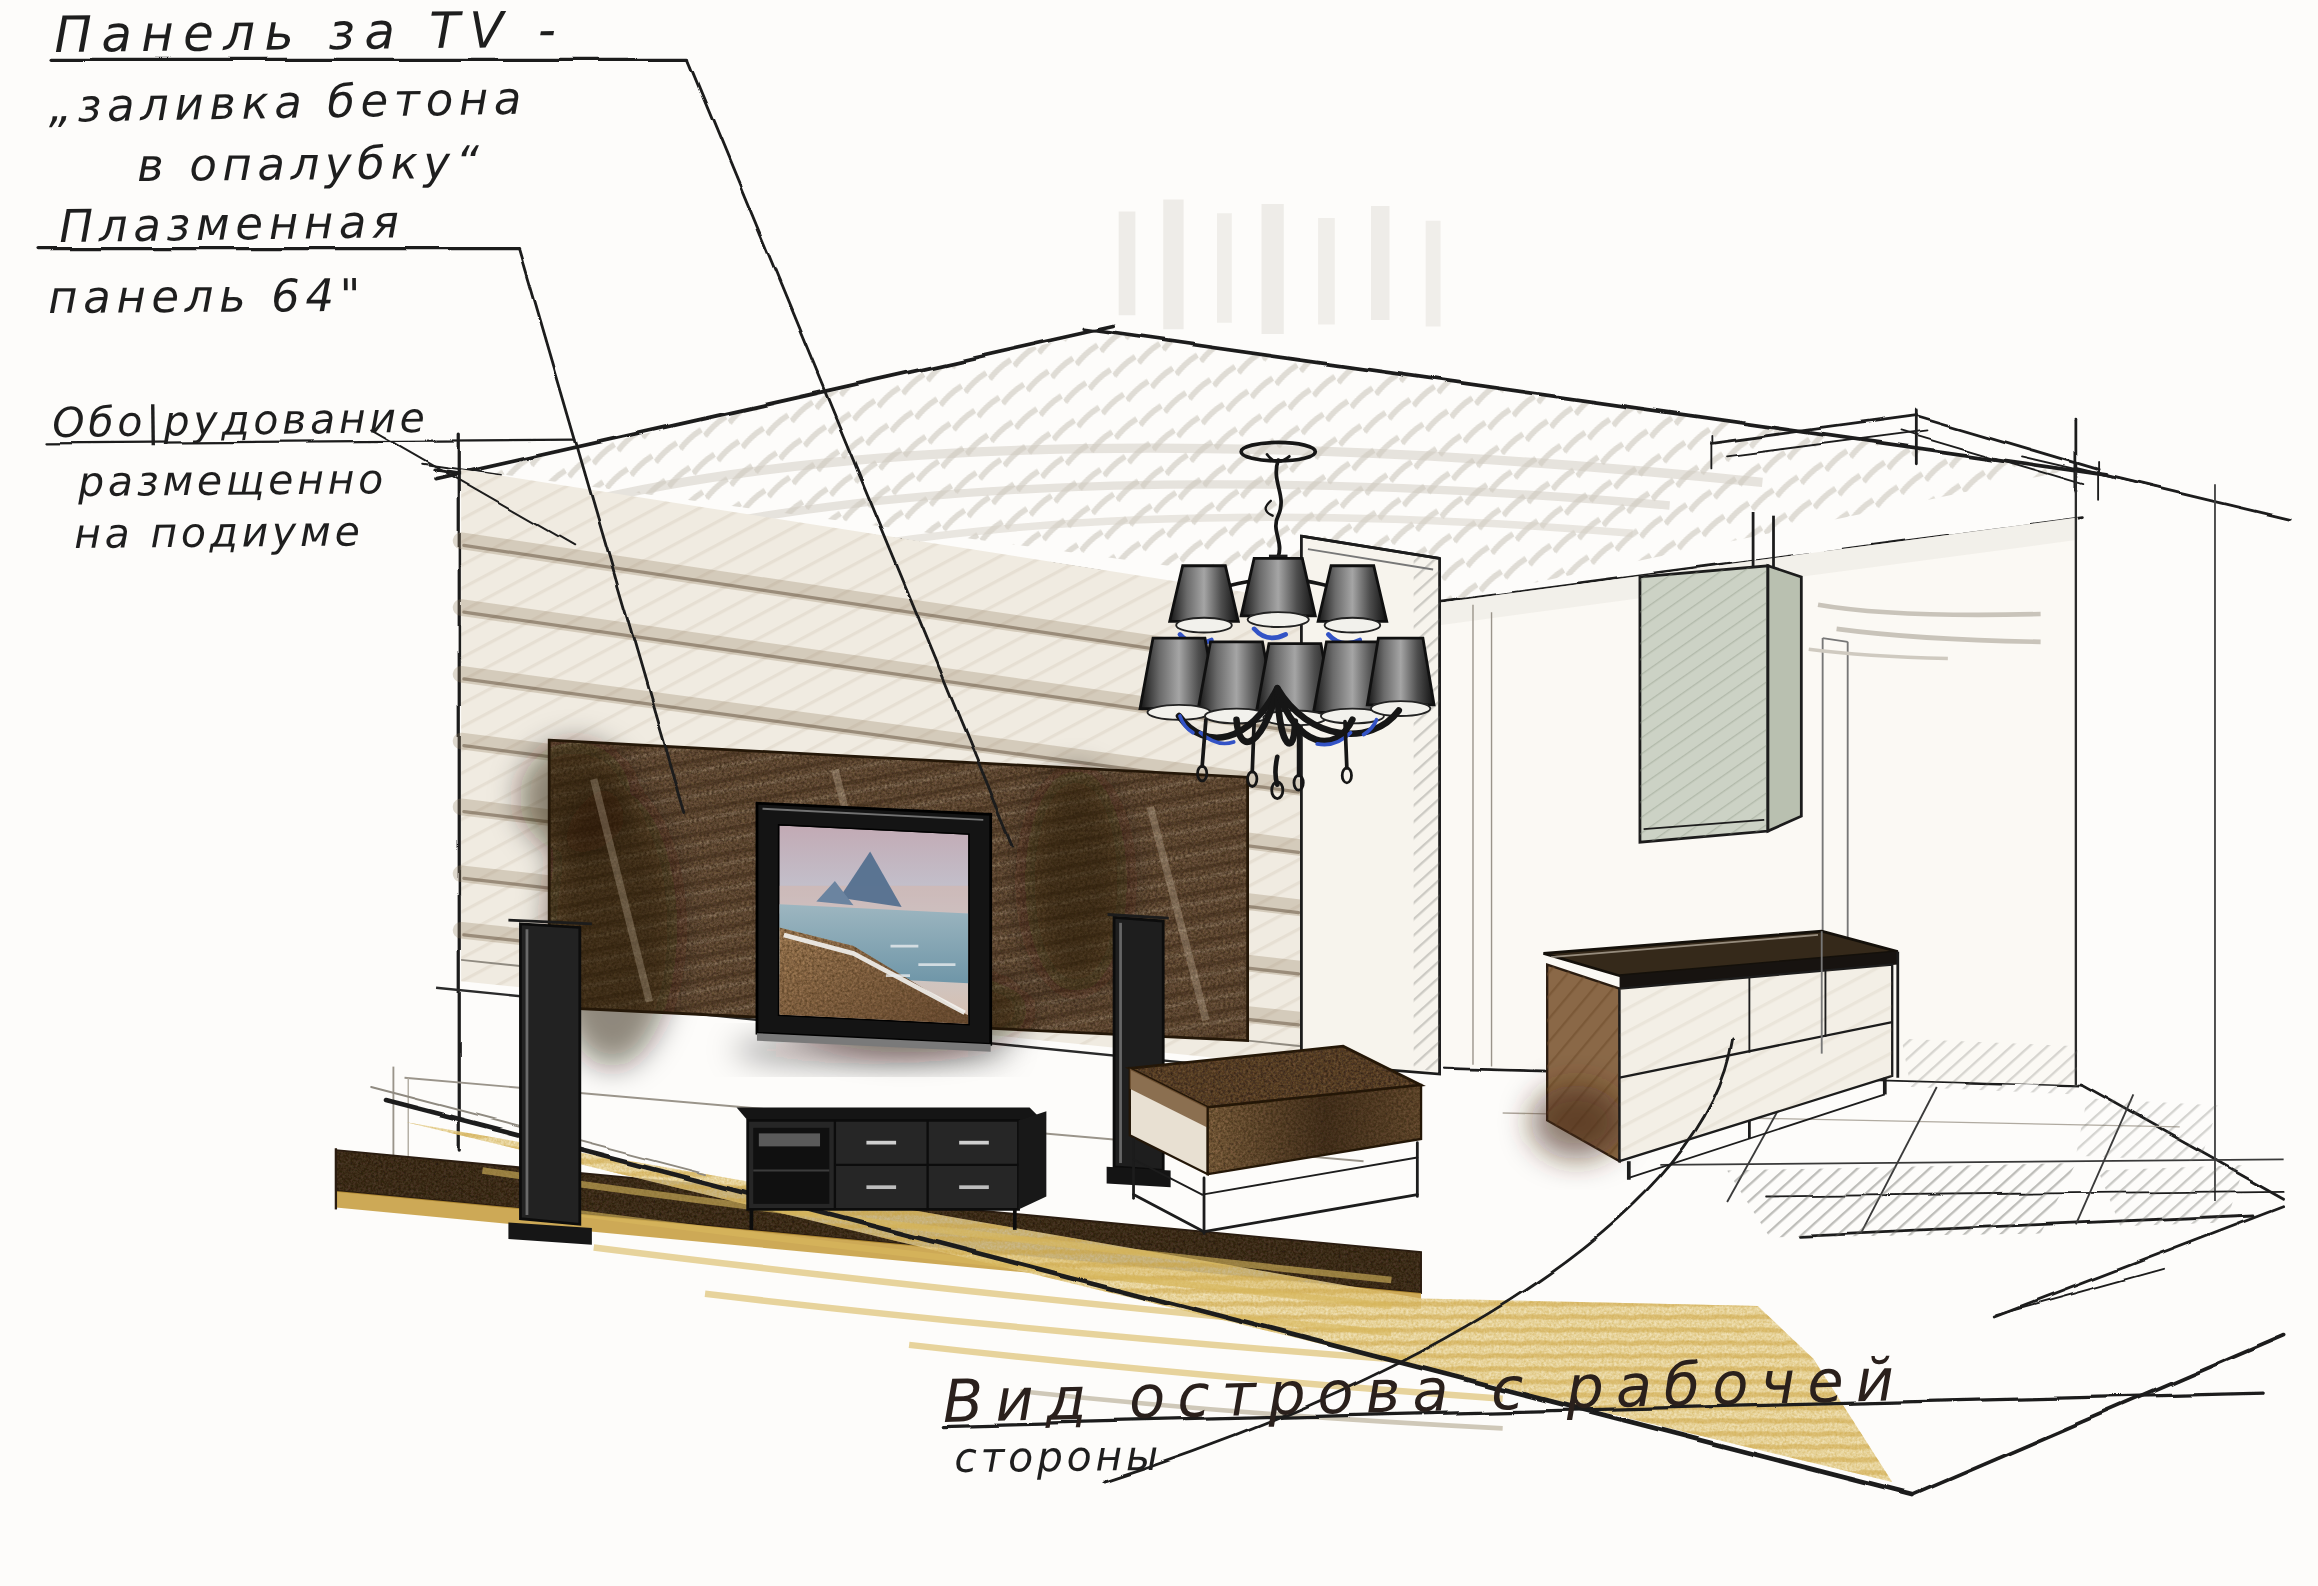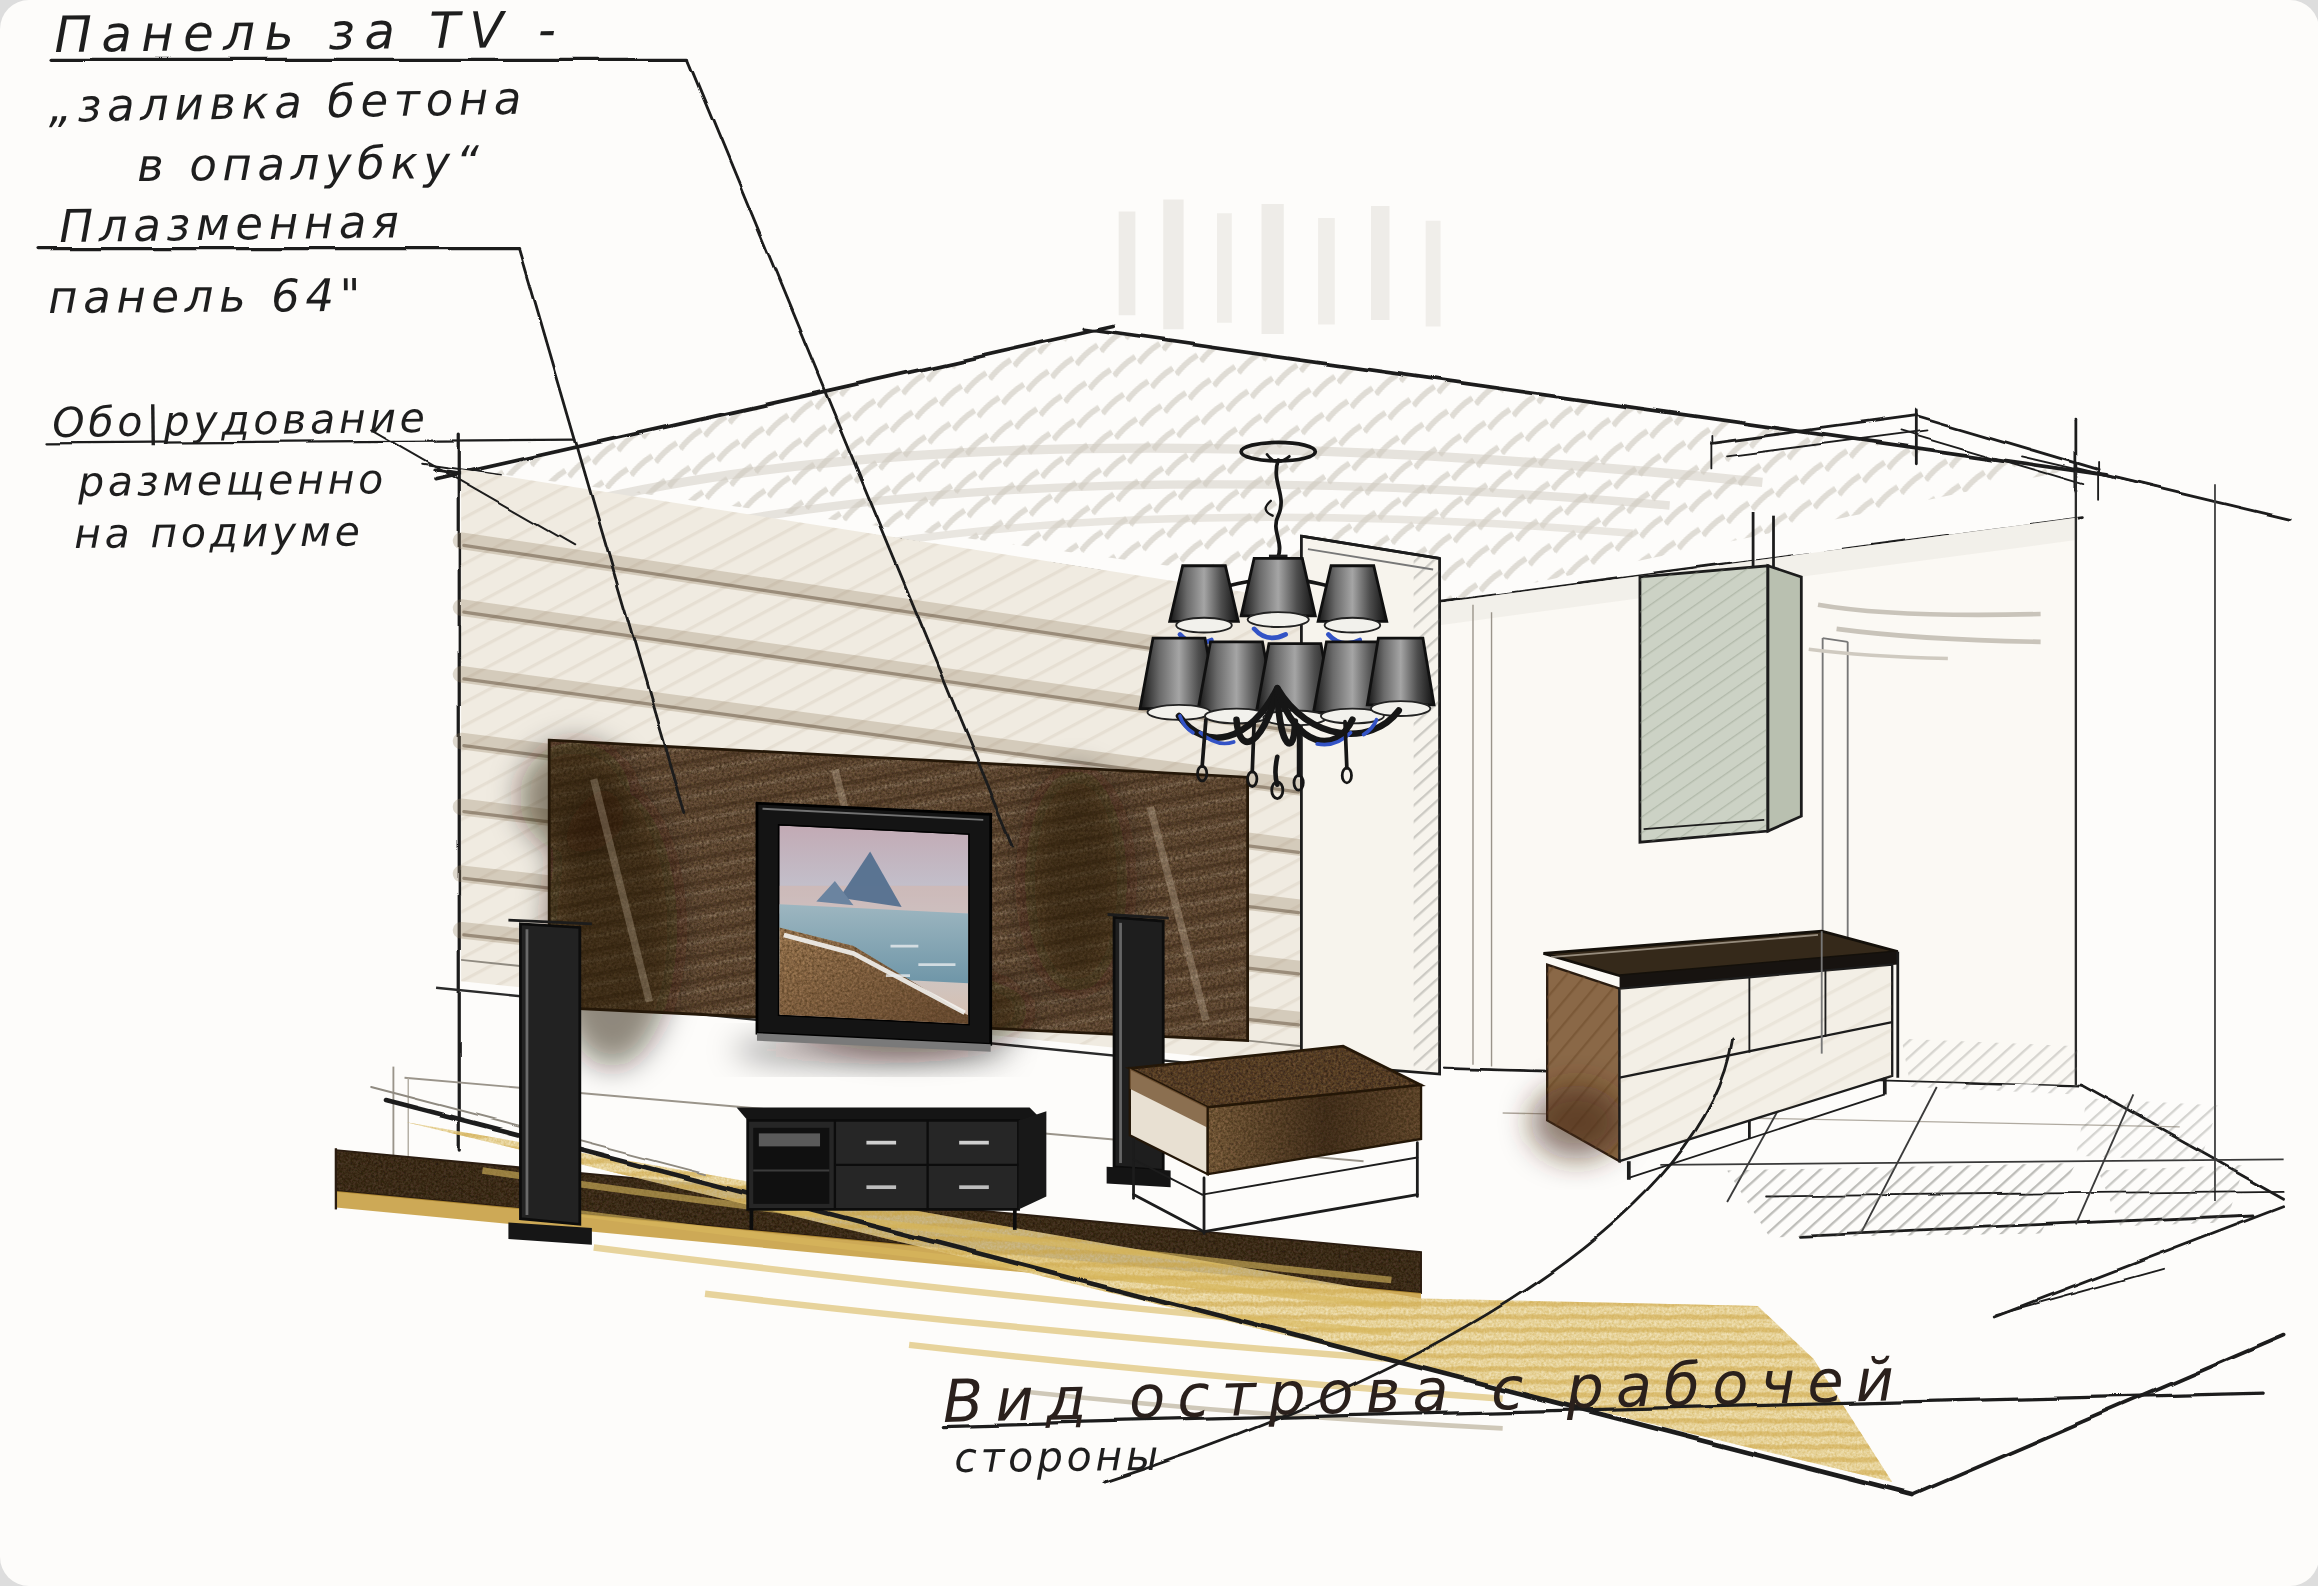--- a/index.html
+++ b/index.html
@@ -1,17 +1,17 @@
 <!DOCTYPE html>
 <html style="font-size:15px"><head>
 <meta charset="utf-8">
 <style>
   html,body{margin:0;padding:0;background:#ddd;}
   .stage{position:relative;width:2319px;height:1586px;background:#fdfcfa;overflow:hidden;
-         font-family:"DejaVu Sans",sans-serif;border-radius:29px;}
+         font-family:"DejaVu Sans",sans-serif;}
   .stage svg{position:absolute;left:0;top:0;display:block;}
   .note{position:absolute;font-style:italic;color:#1e1e1e;white-space:nowrap;
         transform-origin:left top;font-family:"DejaVu Sans",sans-serif;}
   .n-big{font-size:50px;letter-spacing:9.3px;}
   .n-med{font-size:45px;letter-spacing:5.6px;}
   .n-sm{font-size:41px;letter-spacing:3.7px;}
   .n-bottom{font-size:59px;letter-spacing:12px;color:#2a201c;}
 </style>
 </head>
 <body>

